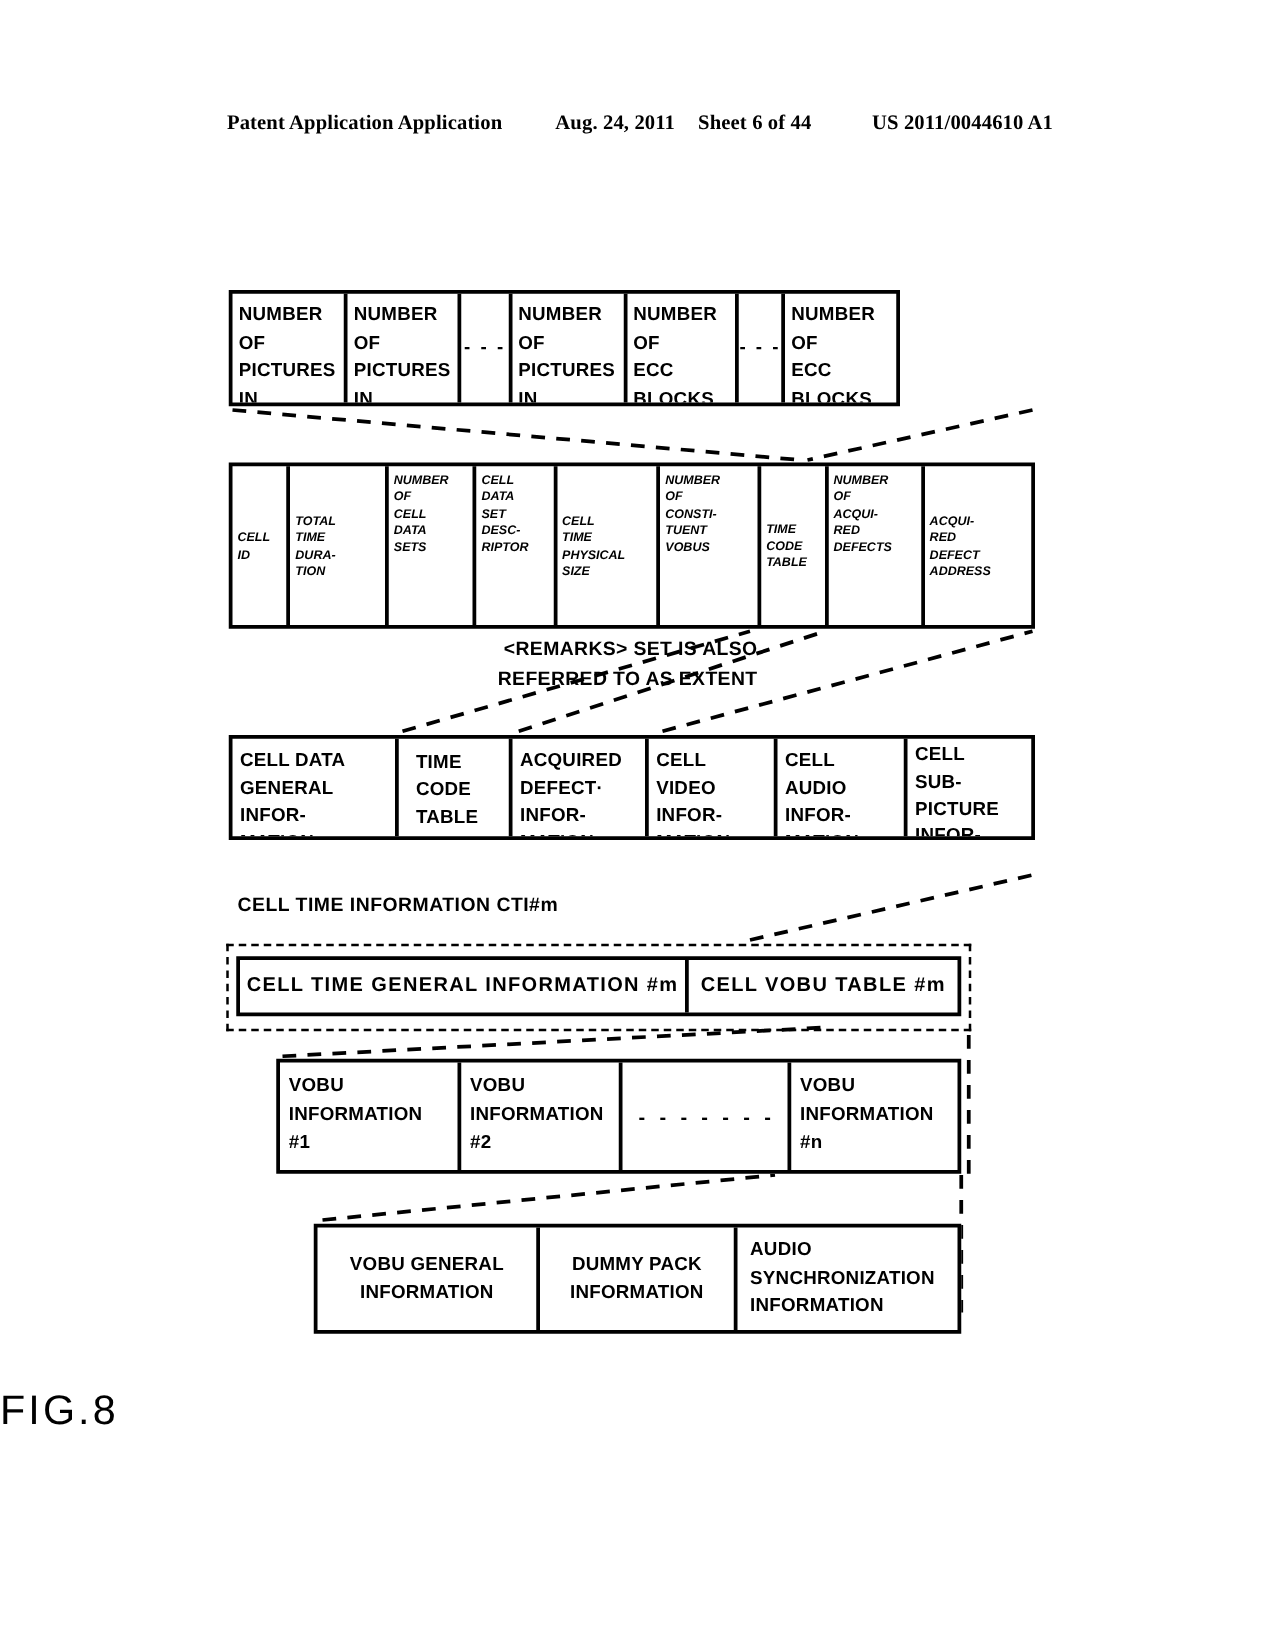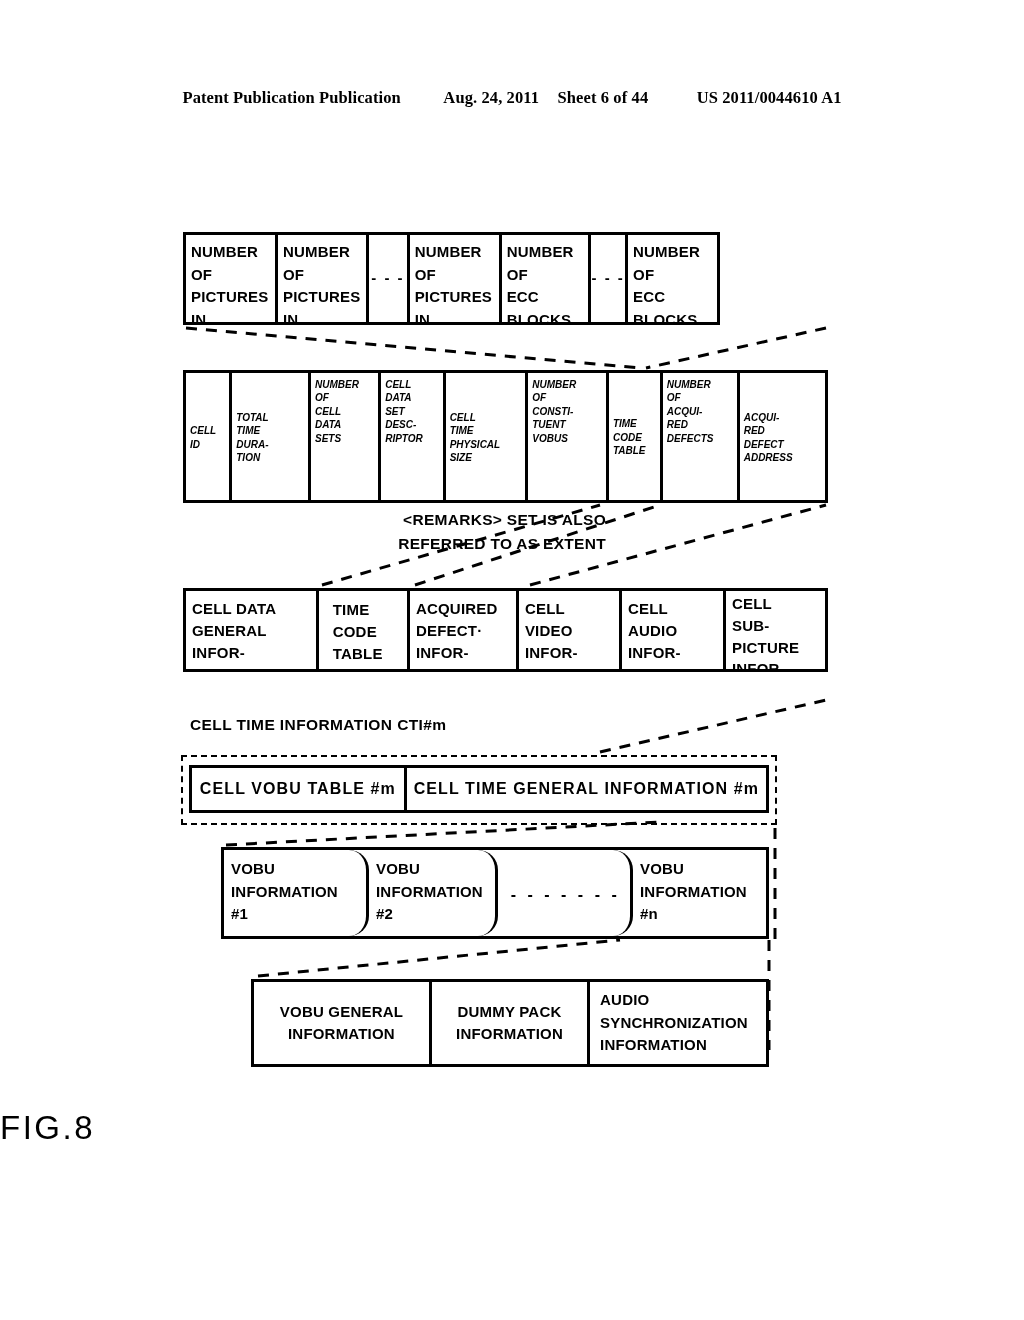--- a/index.html
+++ b/index.html
@@ -155,21 +155,21 @@
     padding: 0 4px;
   }
   #row-cti .cellbox .txt {
     font-size: 16px;
     letter-spacing: 1.1px;
     white-space: nowrap;
   }
 
   
   #row-vobu-info { left: 221px; top: 847px; width: 548px; height: 92px; }
-  #row-vobu-info .cellbox { padding: 8px 4px 4px 7px; border-radius: 20px; }
+  #row-vobu-info .cellbox { padding: 8px 4px 4px 7px; }
   #row-vobu-info .cellbox .txt { font-size: 15px; line-height: 1.5; }
   #row-vobu-info .cellbox.ellipsis .txt {
     font-size: 16px;
     letter-spacing: 3.5px;
   }
 
   
   #row-vobu-detail { left: 251px; top: 979px; width: 518px; height: 88px; }
   #row-vobu-detail .cellbox { padding: 0 6px; }
   #row-vobu-detail .cellbox .txt { font-size: 15px; line-height: 1.5; }
@@ -183,21 +183,21 @@
     font-family: "Liberation Sans", sans-serif;
     font-size: 33px;
     letter-spacing: 2.5px;
     color: #000;
   }
 </style>
 </head>
 <body>
 
 <div class="pub-header">
-  <span>Patent Publication Publication</span>
+  <span>Patent Application Application</span>
   <span class="hdr-gap-1"></span>
   <span>Aug. 24, 2011</span>
   <span class="hdr-gap-2"></span>
   <span>Sheet 6 of 44</span>
   <span class="hdr-gap-3"></span>
   <span>US 2011/0044610 A1</span>
 </div>
 
 <div id="figure">
 
@@ -356,25 +356,25 @@
 INFOR-
 MATION</span>
     </div>
   </div>
 
   <div id="cti-label">CELL TIME INFORMATION CTI#m</div>
 
   <div id="cti-dashed-box"></div>
 
   <div class="strip" id="row-cti">
+    <div class="cellbox" style="width:363px">
+      <span class="txt">CELL TIME GENERAL INFORMATION #m</span>
+    </div>
     <div class="cellbox" style="width:217px">
       <span class="txt">CELL VOBU TABLE #m</span>
-    </div>
-    <div class="cellbox" style="width:363px">
-      <span class="txt">CELL TIME GENERAL INFORMATION #m</span>
     </div>
   </div>
 
   <div class="strip" id="row-vobu-info">
     <div class="cellbox" style="width:145px">
       <span class="txt">VOBU
 INFORMATION
 #1</span>
     </div>
     <div class="cellbox" style="width:129px">

